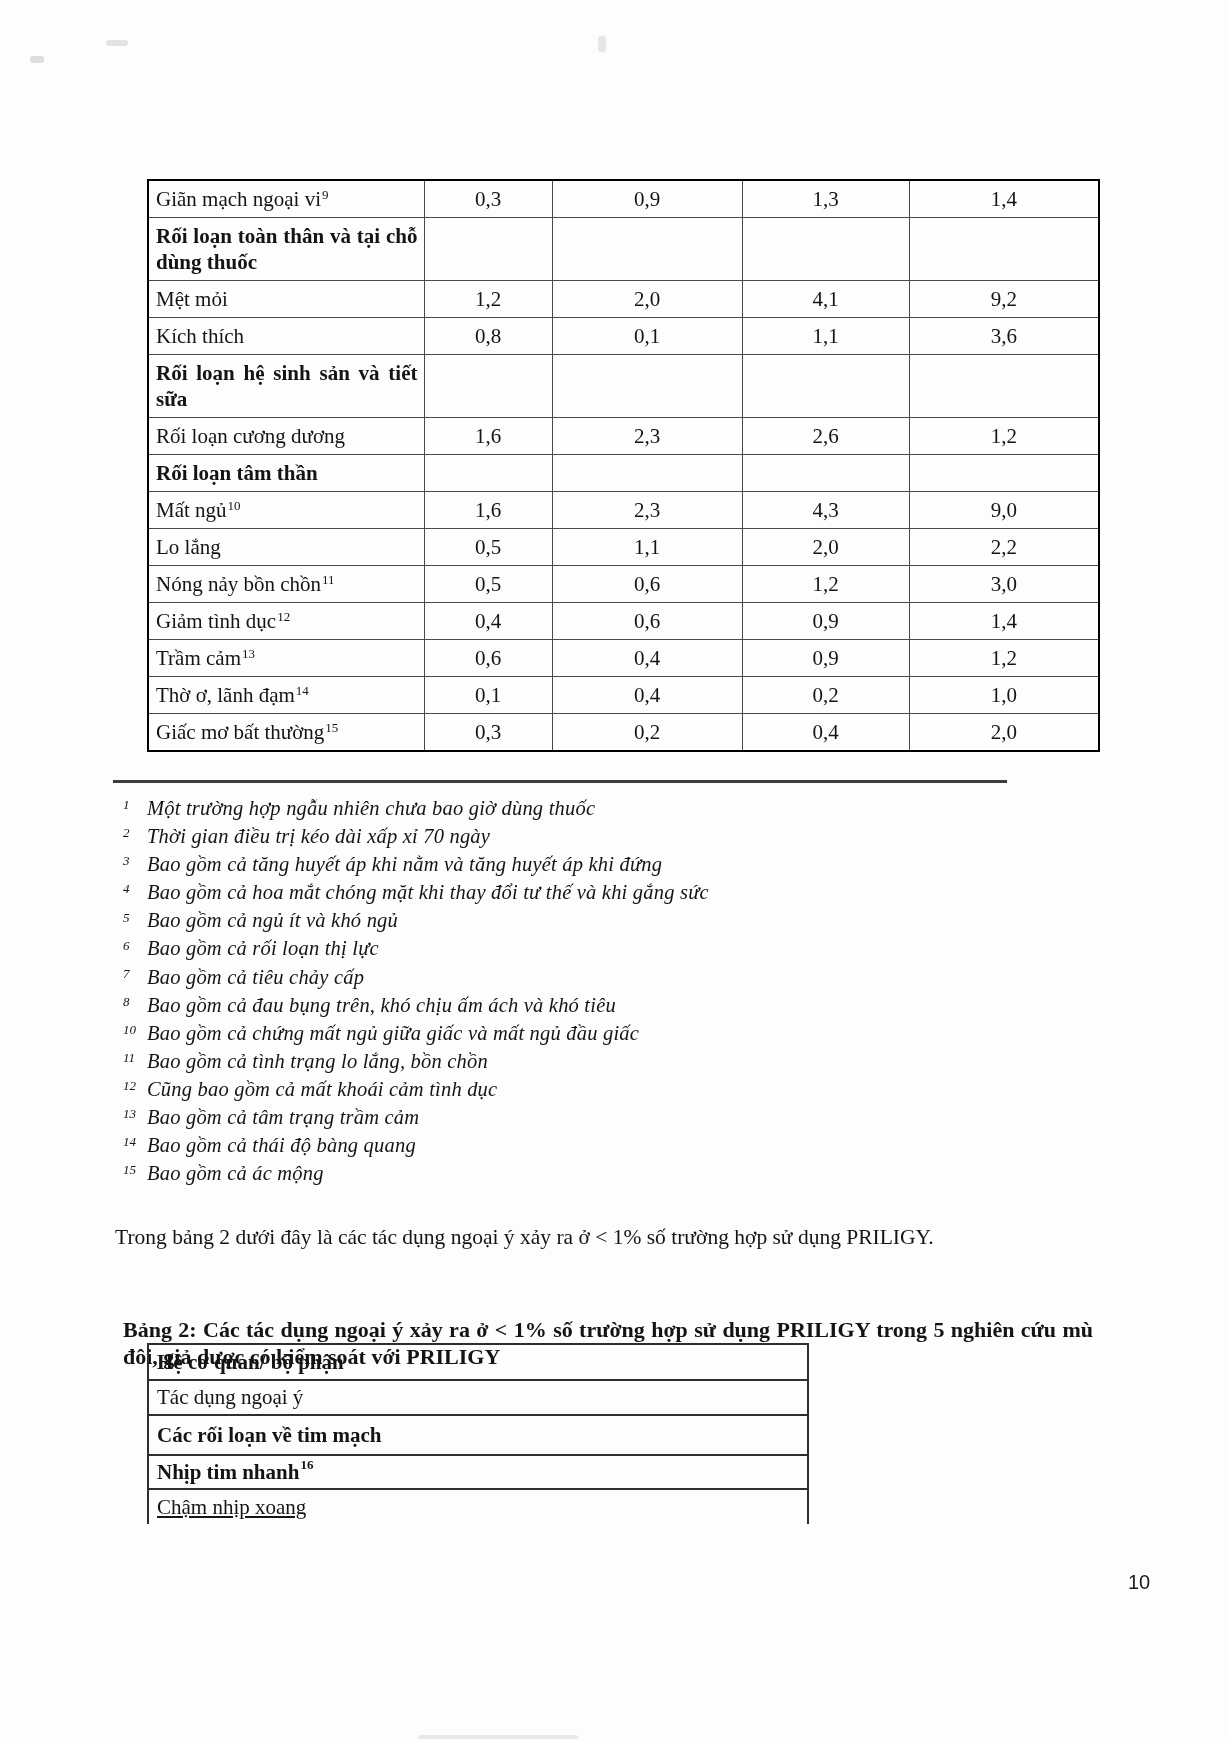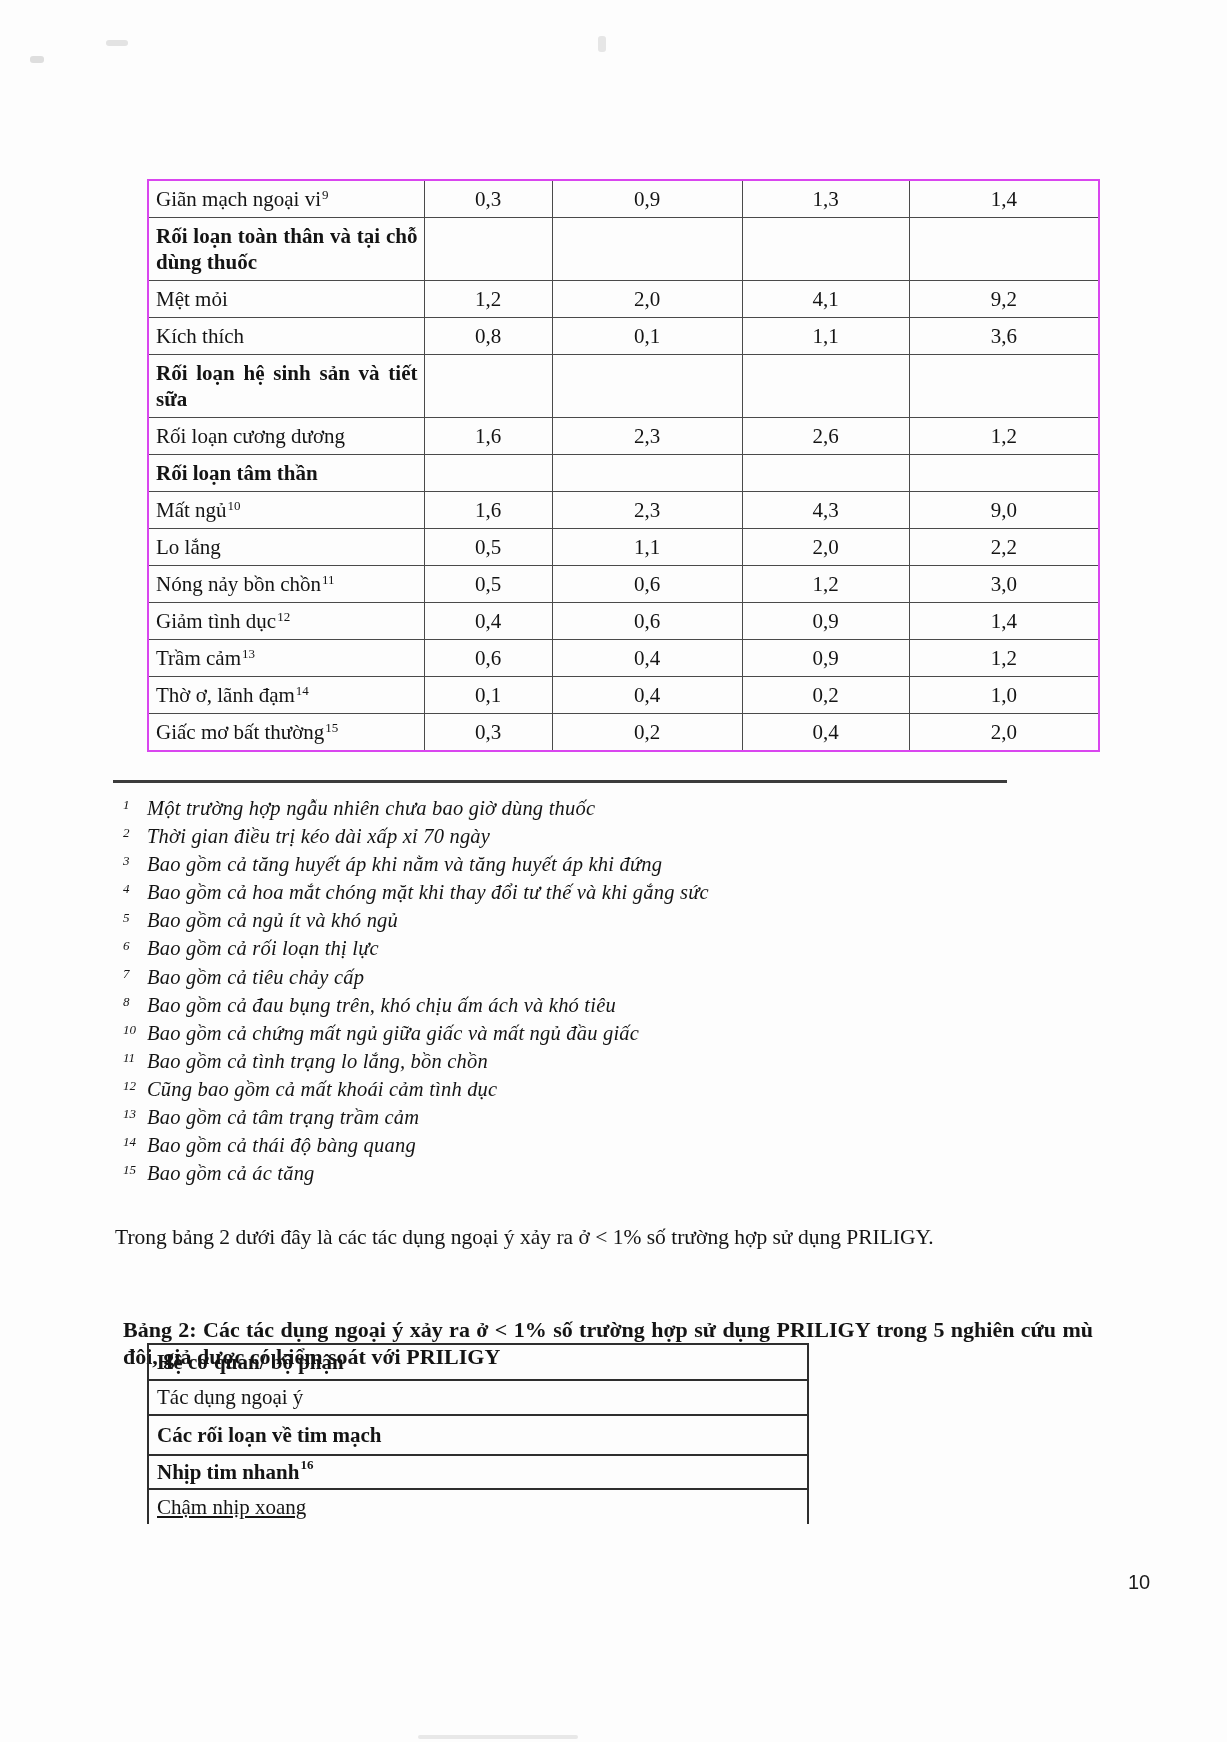--- a/index.html
+++ b/index.html
@@ -20,21 +20,21 @@
     border-collapse:collapse;table-layout:fixed;
     font-size:21px;
   }
   table.t1 td{
     border:1.6px solid #4a4a4a;
     padding:5px 6px;
     line-height:26px;
     vertical-align:middle;
     overflow:hidden;
   }
-  table.t1{border:2px solid #d946ef;}
+  table.t1{border:2px solid #000000;}
   table.t1 td.lbl{text-align:left;padding-left:7px;}
   table.t1 td.lbl.b{font-weight:bold;text-align:justify;}
   table.t1 td.val{text-align:center;}
   sup{
     font-size:0.62em;
     vertical-align:baseline;
     position:relative;top:-0.55em;
     line-height:0;
     margin-left:1px;
   }
@@ -231,21 +231,21 @@
       <div class="fn"><sup>4</sup><span>Bao gồm cả hoa mắt chóng mặt khi thay đổi tư thế và khi gắng sức</span></div>
       <div class="fn"><sup>5</sup><span>Bao gồm cả ngủ ít và khó ngủ</span></div>
       <div class="fn"><sup>6</sup><span>Bao gồm cả rối loạn thị lực</span></div>
       <div class="fn"><sup>7</sup><span>Bao gồm cả tiêu chảy cấp</span></div>
       <div class="fn"><sup>8</sup><span>Bao gồm cả đau bụng trên, khó chịu ấm ách và khó tiêu</span></div>
       <div class="fn"><sup>10</sup><span>Bao gồm cả chứng mất ngủ giữa giấc và mất ngủ đầu giấc</span></div>
       <div class="fn"><sup>11</sup><span>Bao gồm cả tình trạng lo lắng, bồn chồn</span></div>
       <div class="fn"><sup>12</sup><span>Cũng bao gồm cả mất khoái cảm tình dục</span></div>
       <div class="fn"><sup>13</sup><span>Bao gồm cả tâm trạng trầm cảm</span></div>
       <div class="fn"><sup>14</sup><span>Bao gồm cả thái độ bàng quang</span></div>
-      <div class="fn"><sup>15</sup><span>Bao gồm cả ác tăng</span></div>
+      <div class="fn"><sup>15</sup><span>Bao gồm cả ác mộng</span></div>
     </div>
 
   <p class="para">Trong bảng 2 dưới đây là các tác dụng ngoại ý xảy ra ở &lt; 1% số trường hợp sử dụng PRILIGY.</p>
 
   <p class="heading">Bảng 2: Các tác dụng ngoại ý xảy ra ở &lt; 1% số trường hợp sử dụng PRILIGY trong 5 nghiên cứu mù đôi, giả dược có kiểm soát với PRILIGY</p>
 
   <div class="t2">
       <div class="t2row b">
         <span>Hệ cơ quan/ bộ phận</span>
       </div>

